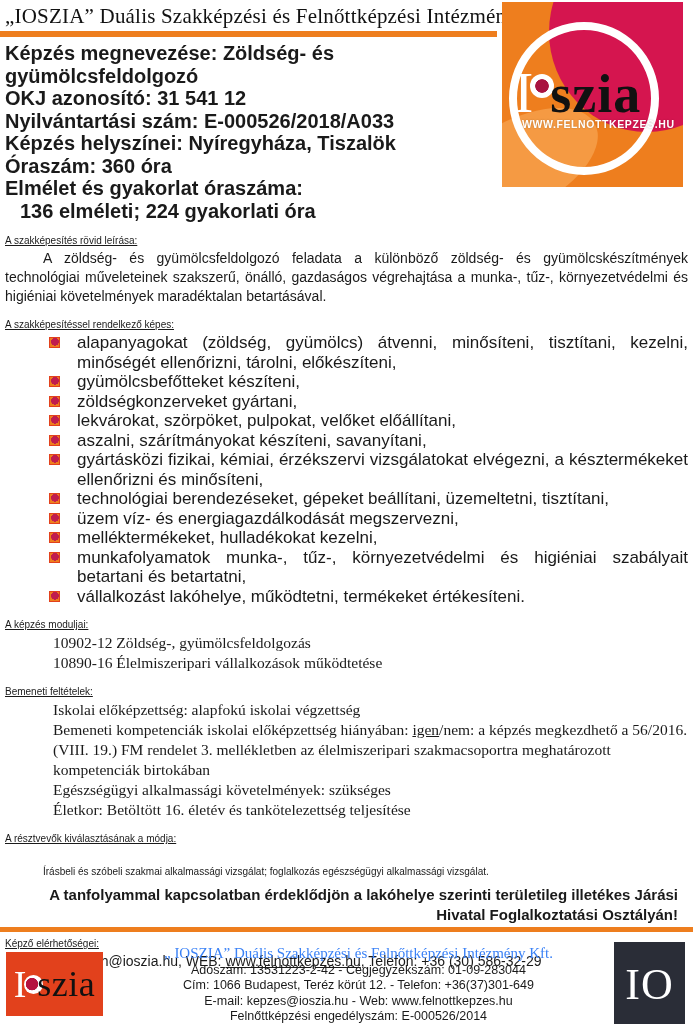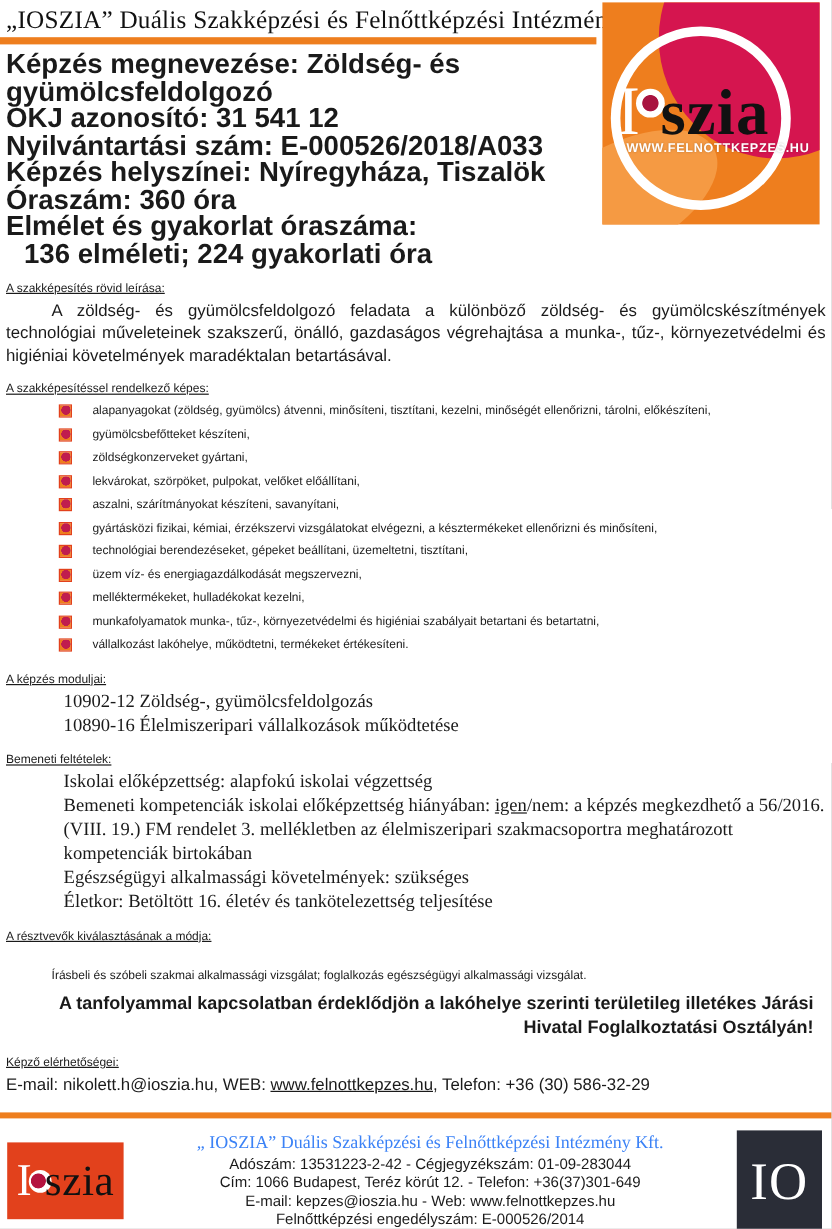--- a/index.html
+++ b/index.html
@@ -53,35 +53,35 @@
     margin:0 -4px 0 -3px;vertical-align:14px;
   }
   .logo-word .lszia{font-size:54px;color:#111;font-weight:700;letter-spacing:1px;}
   .logo-url{
     position:absolute;left:20px;top:116px;
     font-size:10.5px;font-weight:700;color:#fff;letter-spacing:.6px;
     text-shadow:0 0 2px rgba(0,0,0,.25);
   }
   
   .content{position:absolute;top:42px;left:5px;width:683px;}
-  .course-info{width:488px;font-size:23px;font-weight:700;line-height:22.5px;}
+  .course-info{width:488px;font-size:20px;font-weight:700;line-height:22.5px;}
   .course-info .kv-line:last-child{padding-left:15px;}
   
   .sec-heading{
     font-size:10px;font-weight:400;text-decoration:underline;
     margin:13px 0 3px 0;
   }
   .desc-body{
     font-size:14px;line-height:19px;text-align:justify;
     text-indent:38px;margin:2px 0 0 0;
   }
   .skills-list{list-style:none;margin:3px 0 0 44px;padding:0;}
   .skills-list li{
     position:relative;padding-left:28px;
-    font-size:10px;line-height:19.5px;text-align:justify;
+    font-size:17px;line-height:19.5px;text-align:justify;
   }
   .bullet-icon{
     position:absolute;left:0;top:4px;width:11px;height:11px;
     background:radial-gradient(circle at 55% 42%, #c01d4e 0 52%, #ee7e1e 56%);
     border:1px solid #e2411c;box-sizing:border-box;
   }
   .serif-block{
     margin:1px 0 0 48px;
     font-family:"Liberation Serif","DejaVu Serif",serif;
     font-size:15.5px;line-height:20px;

